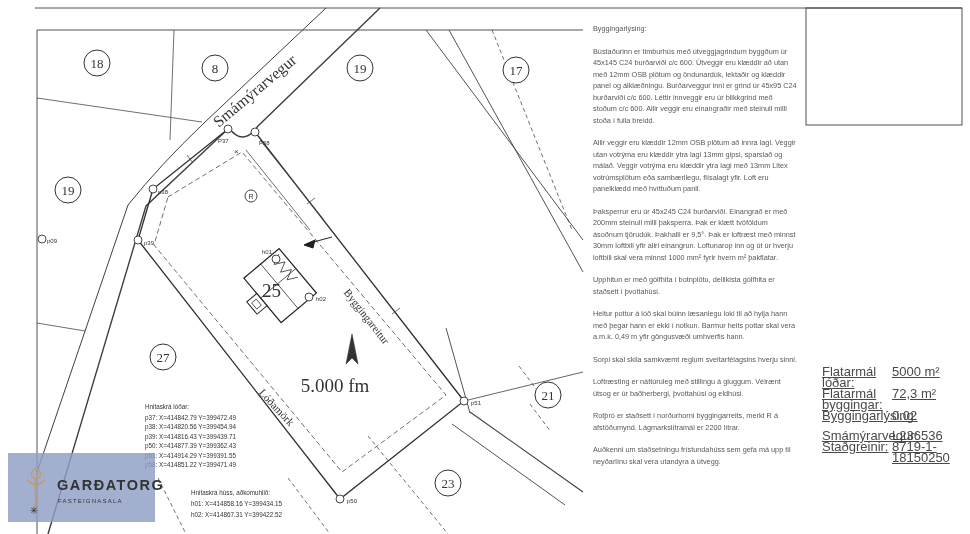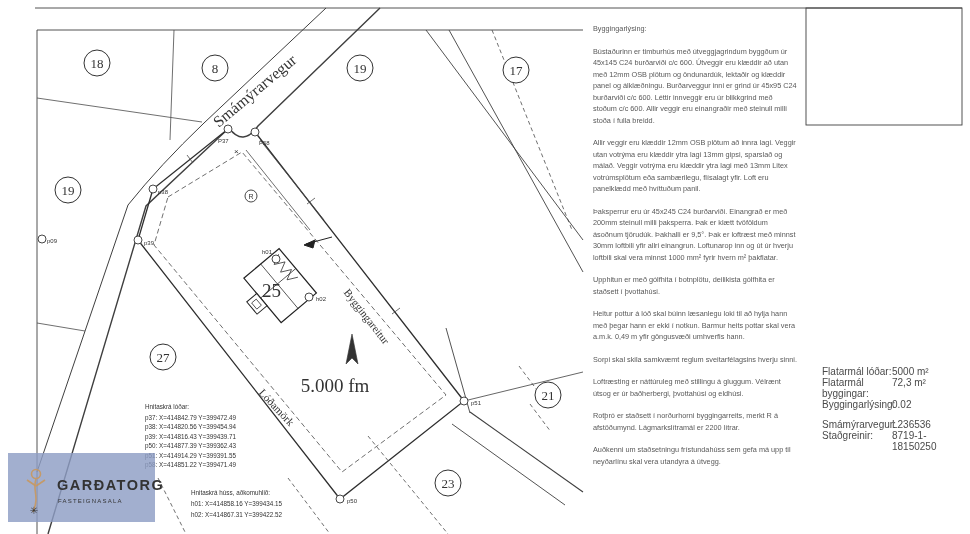--- a/index.html
+++ b/index.html
@@ -11,21 +11,21 @@
   svg text{fill:#333;}
   .serif{font-family:"Liberation Serif",serif;}
   .sans{font-family:"Liberation Sans",sans-serif;}
   .desc{
     position:absolute;left:585px;top:23px;width:213px;
     font-size:7.3px;line-height:11.5px;color:#595959;
   }
   .desc p{margin:0 0 11px 8px;}
   .info{
     position:absolute;left:822px;top:366px;width:146px;
-    font-size:10px;line-height:11px;color:#4a4a4a;
+    font-size:13px;line-height:11px;color:#4a4a4a;text-decoration:underline;
   }
   .info .grp{margin-bottom:9px;}
   .info .irow{display:flex;}
   .info .ilabel{width:70px;}
   .info .ivalue{flex:1;}
 </style>
 </head>
 <body>
 
 <div class="page">

